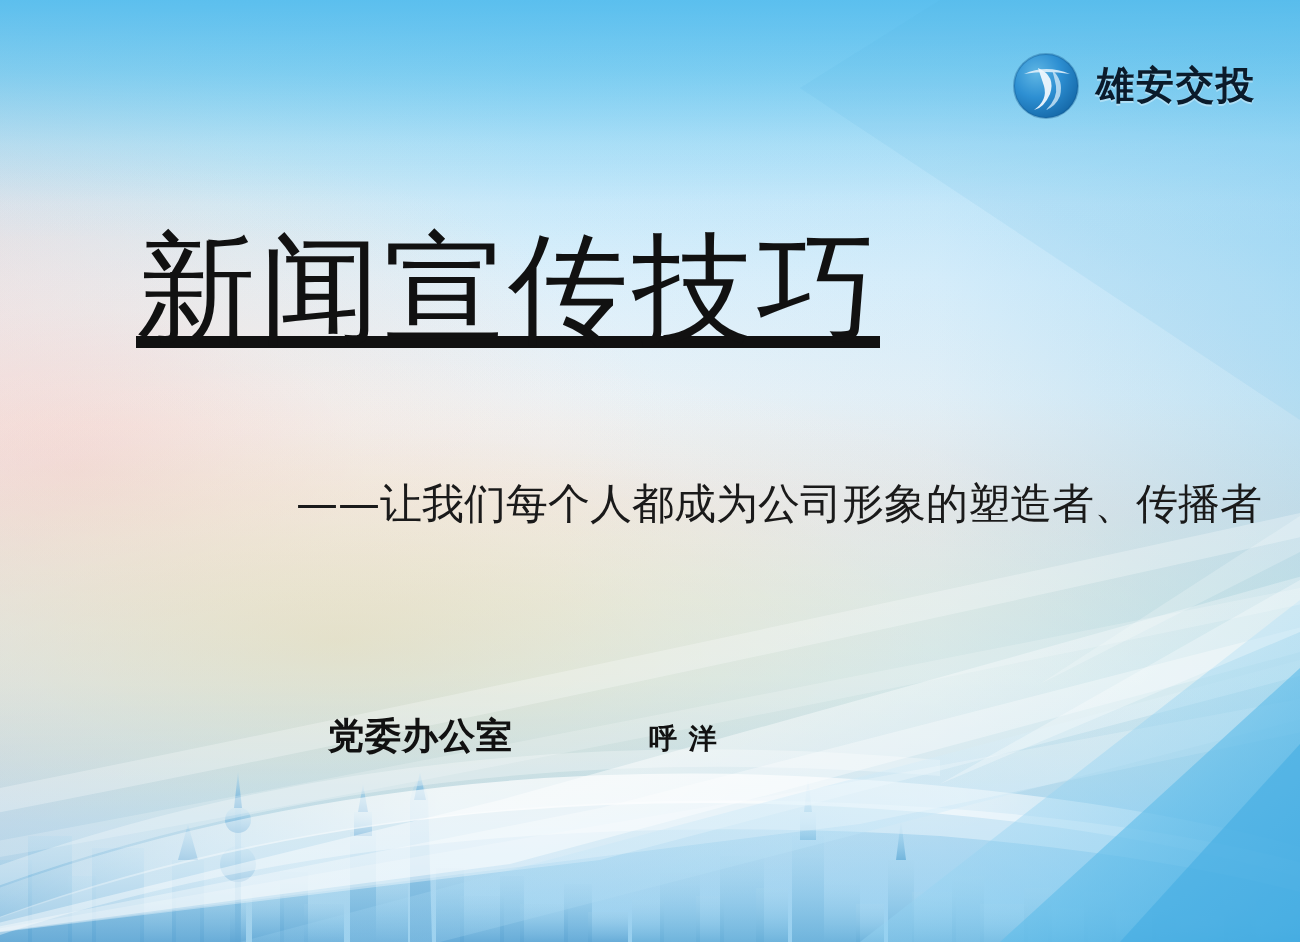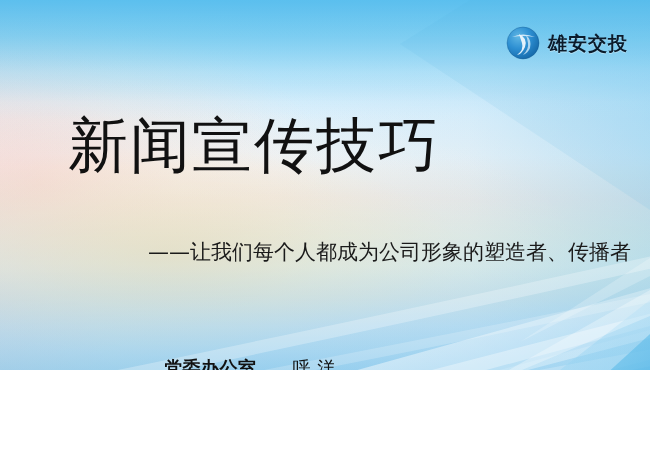--- a/index.html
+++ b/index.html
@@ -3,21 +3,21 @@
 <meta charset="utf-8">
 <style>
   html, body {
     margin: 0;
     padding: 0;
     background: #ffffff;
   }
   #slide {
     position: relative;
     width: 650px;
-    height: 370px;
+    height: 471px;
     overflow: hidden;
     font-family: "Liberation Sans", "DejaVu Sans", sans-serif;
     background: #cfe9f8;
   }
 
   
   .bg-layer {
     position: absolute;
     inset: 0;
     pointer-events: none;
@@ -269,27 +269,27 @@
         <ellipse cx="17" cy="17" rx="16" ry="16" fill="none" stroke="#0b4f86" stroke-opacity="0.35" stroke-width="1"></ellipse>
       </svg>
     </span>
     <span style="font-family:'DejaVu Sans','Liberation Sans',sans-serif; font-size:19px; font-weight:700;
                  color:#0b1b2b; letter-spacing:1px; line-height:1; white-space:nowrap;
                  text-shadow:0 1px 0 rgba(255,255,255,0.35);">雄安交投</span>
   </div>
 
   <div style="position:absolute; left:68px; top:112px; font-family:'DejaVu Serif','Liberation Serif',serif;
               font-size:60px; font-weight:400; color:#111111; letter-spacing:2px; line-height:1.1;
-              white-space:nowrap;">新闻宣传技巧</div>
+              white-space:nowrap;text-decoration:underline;">新闻宣传技巧</div>
 
   <div style="position:absolute; left:148px; top:240px; font-family:'DejaVu Sans','Liberation Sans',sans-serif;
               font-size:21px; font-weight:400; color:#1a1a1a; letter-spacing:0px; line-height:1.2;
               white-space:nowrap;">——让我们每个人都成为公司形象的塑造者、传播者</div>
 
   <div style="position:absolute; left:164px; top:356px; display:flex; align-items:baseline; white-space:nowrap;">
     <span style="font-family:Liberation Mono, monospace; font-size:18px; font-weight:700;
                  color:#111111; letter-spacing:0.5px;">党委办公室</span>
     <span style="font-family:'DejaVu Sans','Liberation Sans',sans-serif; font-size:18px; white-space:pre;">　　</span>
-    <span style="font-family:'DejaVu Sans','Liberation Sans',sans-serif; font-size:18px; font-weight:400;
-                 color:#111111; letter-spacing:0.5px;">呼 洋</span>
+    <span style="font-family:'DejaVu Sans','Liberation Sans',sans-serif; font-size:14px; font-weight:700;
+                 color:#111111; letter-spacing:0.5px;margin-left:32px;">呼 洋</span>
   </div>
 
 </div>
 
 </body></html>

